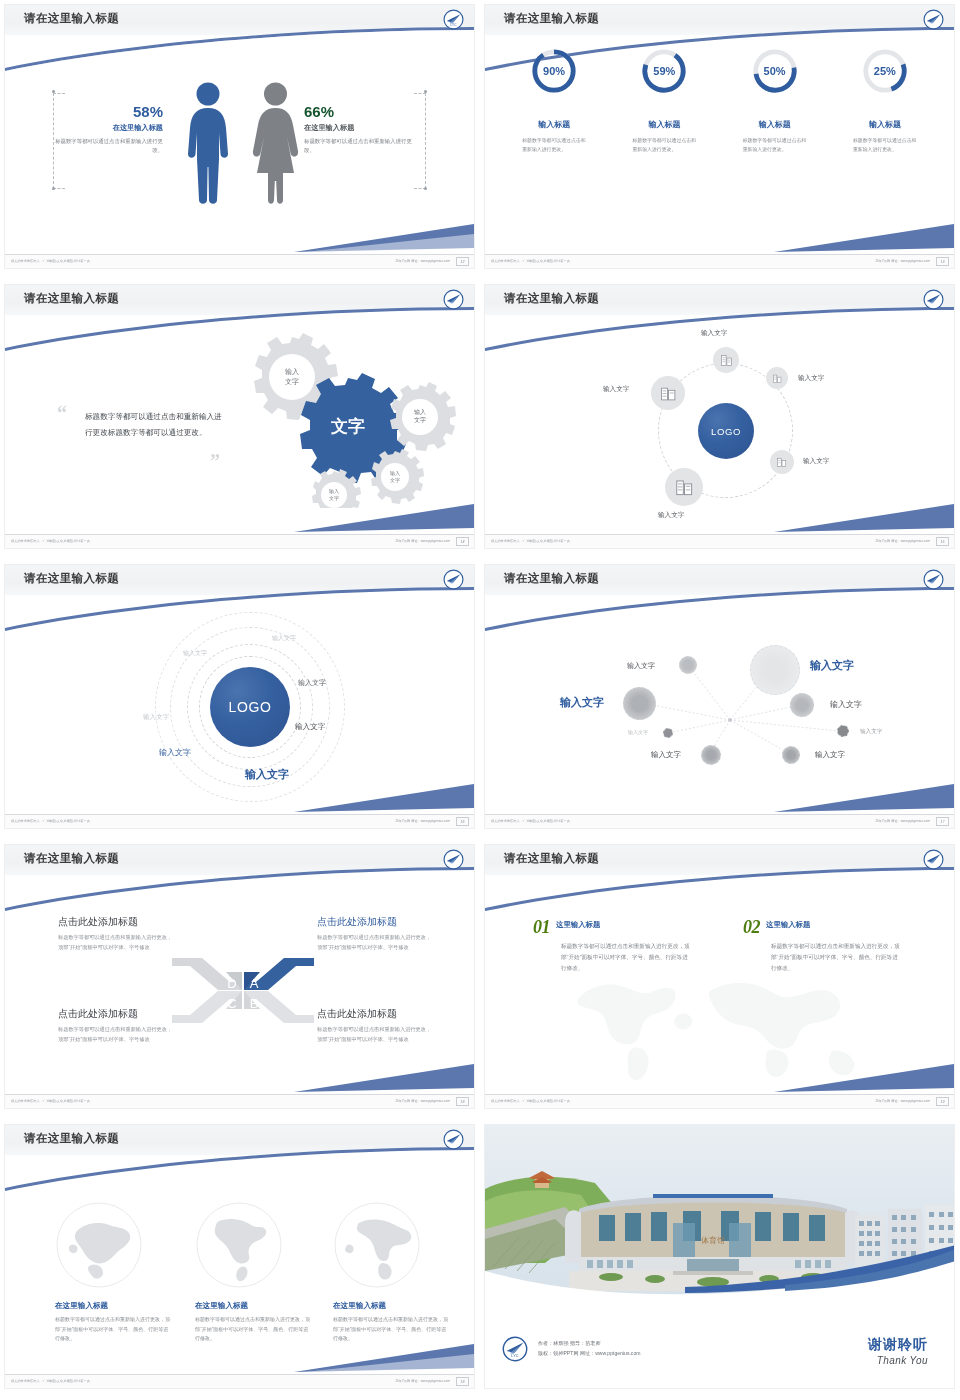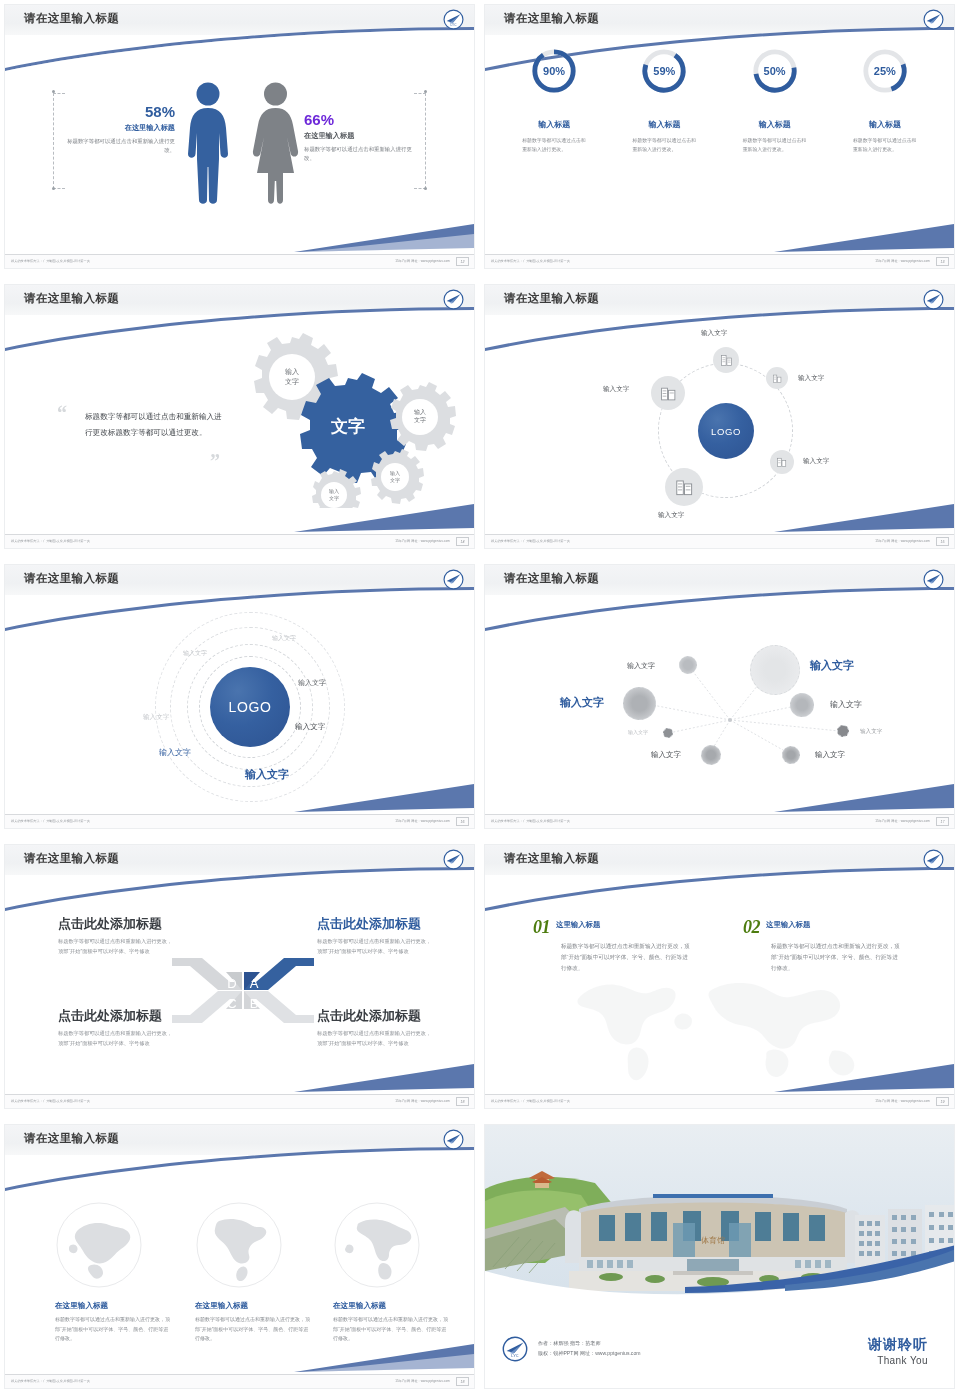--- a/index.html
+++ b/index.html
@@ -64,21 +64,21 @@
     font-size: 3.6px; color: #8d9196; text-align: center; line-height: 9px;
     font-style: italic;
   }
   .corner-deco { position: absolute; right: 0; bottom: 14px; width: 180px; height: 36px; }
   
   .s1-bracket {
     position: absolute; border: 1px dashed #b8bcc1; border-right: 0;
   }
   .pct { font-size: 15px; font-weight: 700; }
   .pct.blue { color: #2f5c9e; }
-  .pct.gray { color: #6d28d9; margin-top: 8px; }
+  .pct.gray { color: #14532d; }
   .sub-t { font-size: 7.2px; font-weight: 700; margin-top: 3px; }
   .sub-t.blue { color: #2f5c9e; }
   .sub-t.gray { color: #55595e; }
   .body-s { font-size: 5.4px; color: #7b7f84; line-height: 1.75; margin-top: 4px; }
   
   .donut-wrap { position: absolute; top: 42px; width: 100%; display: flex; justify-content: space-around; padding: 0 14px; }
   .donut-col { width: 96px; text-align: center; }
   .donut { position: relative; width: 48px; height: 48px; margin: 0 auto; }
   .donut .val {
     position: absolute; inset: 0; display: flex; align-items: center; justify-content: center;
@@ -97,36 +97,36 @@
     letter-spacing: .6px;
     text-align: center;
   }
   .node-lbl { position: absolute; font-size: 6.6px; color: #4e5257; white-space: nowrap; }
   .icon-node {
     position: absolute; border-radius: 50%; background: #e2e4e6;
     display: flex; align-items: center; justify-content: center;
   }
   .ring-dashed { position: absolute; border: 1px dashed #cfd2d6; border-radius: 50%; }
   
-  .q-title { font-size: 13px; font-weight: 700; color: #3a3e43; }
+  .q-title { font-size: 10px; font-weight: 400; color: #3a3e43; }
   .q-title.blue { color: #2f5c9e; }
   .q-body { font-size: 5.2px; color: #8b8f94; line-height: 1.85; margin-top: 4px; }
   
   .num {
     font-size: 18px; font-weight: 700; font-style: italic; color: #4d7c0f;
     font-family: "Liberation Serif", serif; letter-spacing: -.5px;
   }
   .n-title { font-size: 7.4px; font-weight: 700; color: #2f5c9e; }
   .n-body { font-size: 5.6px; color: #7e8287; line-height: 1.95; margin-top: 3px; }
   
   .g-title { font-size: 7.6px; font-weight: 700; color: #2f5c9e; }
   .g-body { font-size: 5px; color: #85898e; line-height: 1.9; margin-top: 4px; }
   
   .thanks-cn { font-size: 14px; font-weight: 700; color: #2f5c9e; letter-spacing: 1px; }
-  .thanks-en { font-size: 10px; color: #4a4e53; letter-spacing: .4px; margin-top: 1px; }
+  .thanks-en { font-size: 10px; color: #4a4e53; letter-spacing: .4px; margin-top: 1px; font-style: italic; }
   .credit { font-size: 5.1px; color: #6b6f74; line-height: 1.95; }
 </style>
 </head>
 <body>
 
 <div class="grid">
 
   <div class="slide">
     <div class="canvas">
       <div class="hdr-band"></div>
@@ -144,21 +144,21 @@
       </svg>
 
       <div class="s1-bracket" style="left:48px; top:88px; width:12px; height:96px;"></div>
 
       <div class="s1-bracket" style="right:48px; top:88px; width:12px; height:96px; border-right:1px dashed #b8bcc1; border-left:0;"></div>
       <div style="position:absolute;left:47px;top:85px;width:3px;height:3px;border-radius:50%;background:#9aa0a6;"></div>
       <div style="position:absolute;left:47px;top:182px;width:3px;height:3px;border-radius:50%;background:#9aa0a6;"></div>
       <div style="position:absolute;right:47px;top:85px;width:3px;height:3px;border-radius:50%;background:#9aa0a6;"></div>
       <div style="position:absolute;right:47px;top:182px;width:3px;height:3px;border-radius:50%;background:#9aa0a6;"></div>
 
-      <div style="position:absolute;left:60px;top:98px;width:110px;text-align:right;">
+      <div style="position:absolute;left:48px;top:98px;width:110px;text-align:right;">
         <div class="pct blue">58%</div>
         <div class="sub-t blue">在这里输入标题</div>
         <div class="body-s">标题数字等都可以通过点击和重新输入进行更改。</div>
       </div>
 
       <svg style="position:absolute;left:178px;top:76px;" width="50" height="125" viewBox="0 0 50 125">
         <circle cx="25" cy="13" r="11.5" fill="#35619f"></circle>
         <path d="M25 27 C13 27 8 34 7 47 L5 73 C5 78 12 78 12.5 73 L14 52 L14 78 L16 119 C16 124 24 124 24 119 L24.6 86 L25.4 86 L26 119 C26 124 34 124 34 119 L36 78 L36 52 L37.5 73 C38 78 45 78 45 73 L43 47 C42 34 37 27 25 27 Z" fill="#35619f"></path>
       </svg>
 

